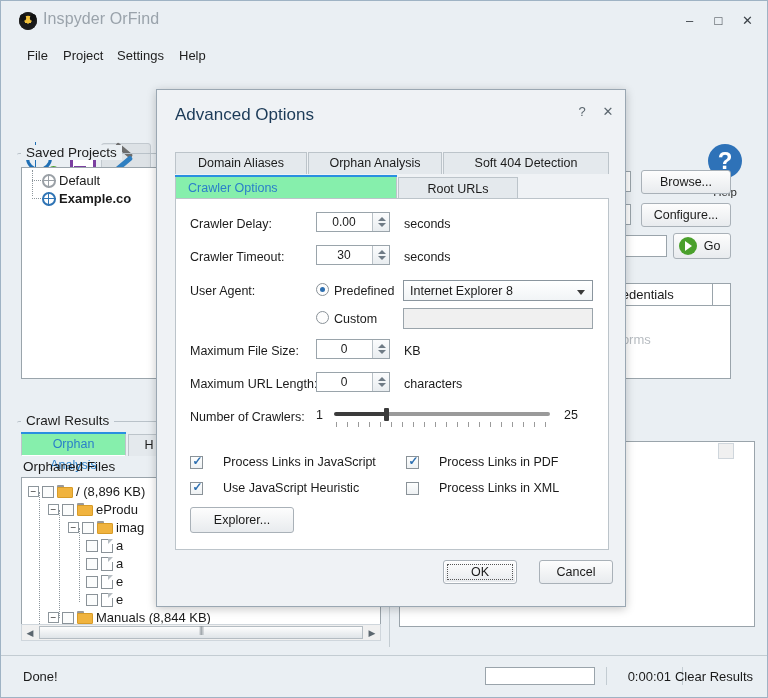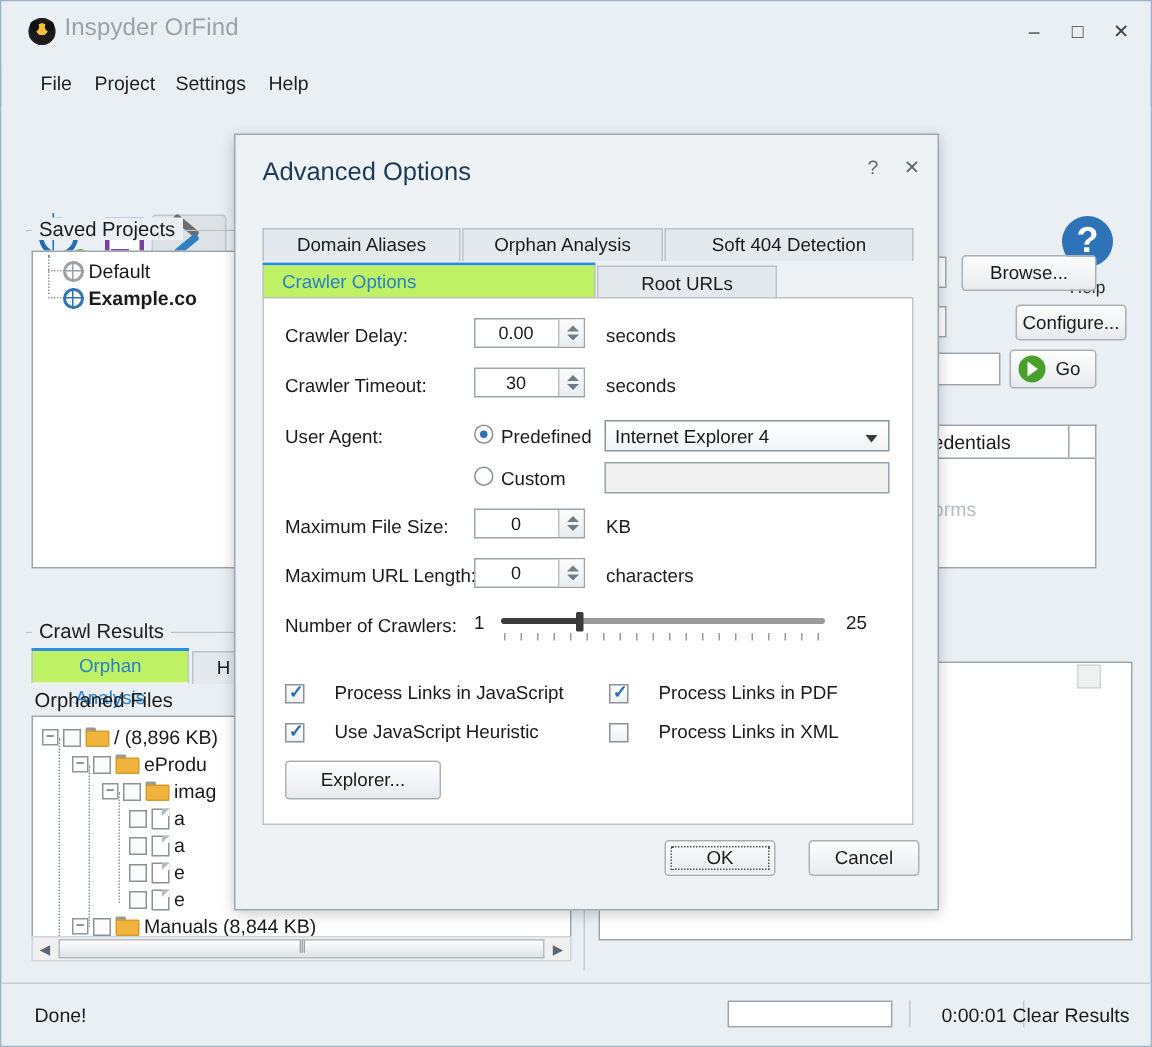--- a/index.html
+++ b/index.html
@@ -99,21 +99,21 @@
 
   .dotline { position:absolute; border-left:1px dotted #8d969c; }
   .dothz { position:absolute; border-top:1px dotted #8d969c; }
 
   
   .tabstrip { position:absolute; }
   .tabx {
     position:absolute; top:0; height:22px; line-height:21px; padding:0 10px; font-size:12.5px;
     background:#e4e9ed; border:1px solid #bcc4ca; border-bottom:0; color:#1b1b1b; text-align:center;
   }
-  .tabx.active { background:#bef264; color:#2a7fc9; border-bottom:1px solid #fff; }
+  .tabx.active { background:#86efac; color:#2a7fc9; border-bottom:1px solid #fff; }
   .tab-underline { position:absolute; height:2px; background:#2a8fe0; }
 
   
   .btn {
     position:absolute; background:linear-gradient(#fdfdfd,#e8ebee);
     border:1px solid #a9b1b8; border-radius:3px; font-size:12.5px; color:#1a1a1a;
     text-align:center; cursor:default;
   }
   .btn.focus { box-shadow: inset 0 0 0 1px #fff; }
   .btn .fdot { position:absolute; left:3px; top:3px; right:3px; bottom:3px; border:1px dotted #555; }
@@ -344,21 +344,21 @@
     </div>
   </div>
 
   <div>
     <div style="position:absolute; left:388px; top:152px; width:1px; height:494px; background:#c3ccd2;"></div>
 
     <div class="txtbox" style="left:600px; top:170px; width:30px; height:21px;"></div>
     <div class="btn" style="left:640px; top:169px; width:90px; height:24px; line-height:23px;">Browse...</div>
 
     <div class="txtbox" style="left:600px; top:203px; width:30px; height:21px;"></div>
-    <div class="btn" style="left:676px; top:202px; width:74px; height:24px; line-height:23px;">Configure...</div>
+    <div class="btn" style="left:640px; top:202px; width:90px; height:24px; line-height:23px;">Configure...</div>
 
     <div class="txtbox" style="left:600px; top:234px; width:66px; height:22px;"></div>
     <div class="btn" style="left:672px; top:232px; width:58px; height:26px; line-height:25px; padding-left:20px;">
       <span>Go</span>
     </div>
     <div class="circ" style="left:678px; top:236px; width:18px; height:18px; background:#4aa02c;"></div>
     <div style="position:absolute; left:684px; top:240px; border-left:7px solid #fff; border-top:5px solid transparent; border-bottom:5px solid transparent;"></div>
 
     <div style="position:absolute; left:600px; top:282px; width:130px; height:22px; background:#fff; border:1px solid #9aa4ab; border-bottom:0;">
       <span style="position:absolute; left:6px; top:3px; font-size:13px;">Credentials</span>
@@ -419,21 +419,21 @@
         <div class="spin" style="left:140px; top:46px;">
           <span class="val">30</span>
           <span class="btns"></span>
         </div>
         <div class="frow" style="left:228px; top:51px;">seconds</div>
 
         <div class="frow" style="left:14px; top:85px;">User Agent:</div>
         <div class="radio on" style="left:140px; top:84px;"></div>
         <div class="frow" style="left:158px; top:85px;">Predefined</div>
         <div class="combo" style="left:227px; top:81px; width:190px;">
-          <span class="ctxt">Internet Explorer 4</span>
+          <span class="ctxt">Internet Explorer 8</span>
           <span class="arr"></span>
         </div>
 
         <div class="radio" style="left:140px; top:112px;"></div>
         <div class="frow" style="left:158px; top:113px;">Custom</div>
         <div class="txtbox disabled" style="left:227px; top:109px; width:190px; height:21px;" placeholder=""></div>
 
         <div class="frow" style="left:14px; top:145px;">Maximum File Size:</div>
         <div class="spin" style="left:140px; top:140px;">
           <span class="val">0</span>

